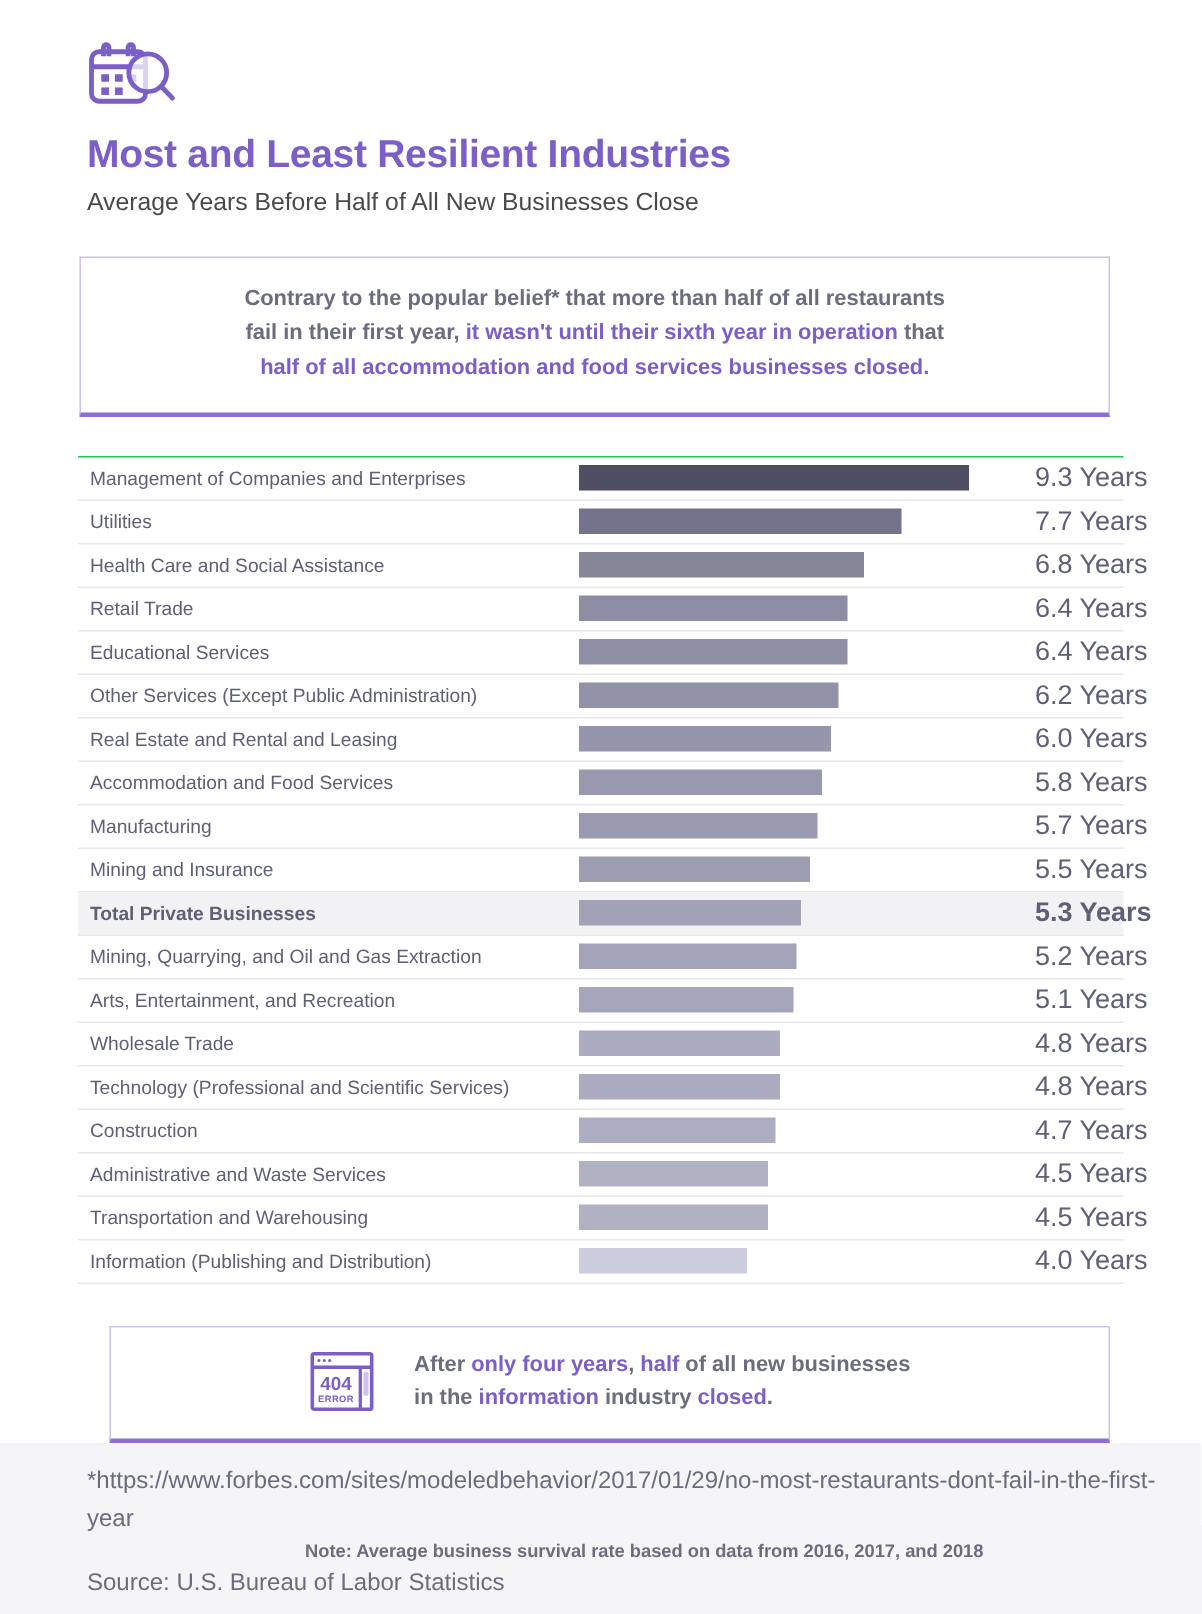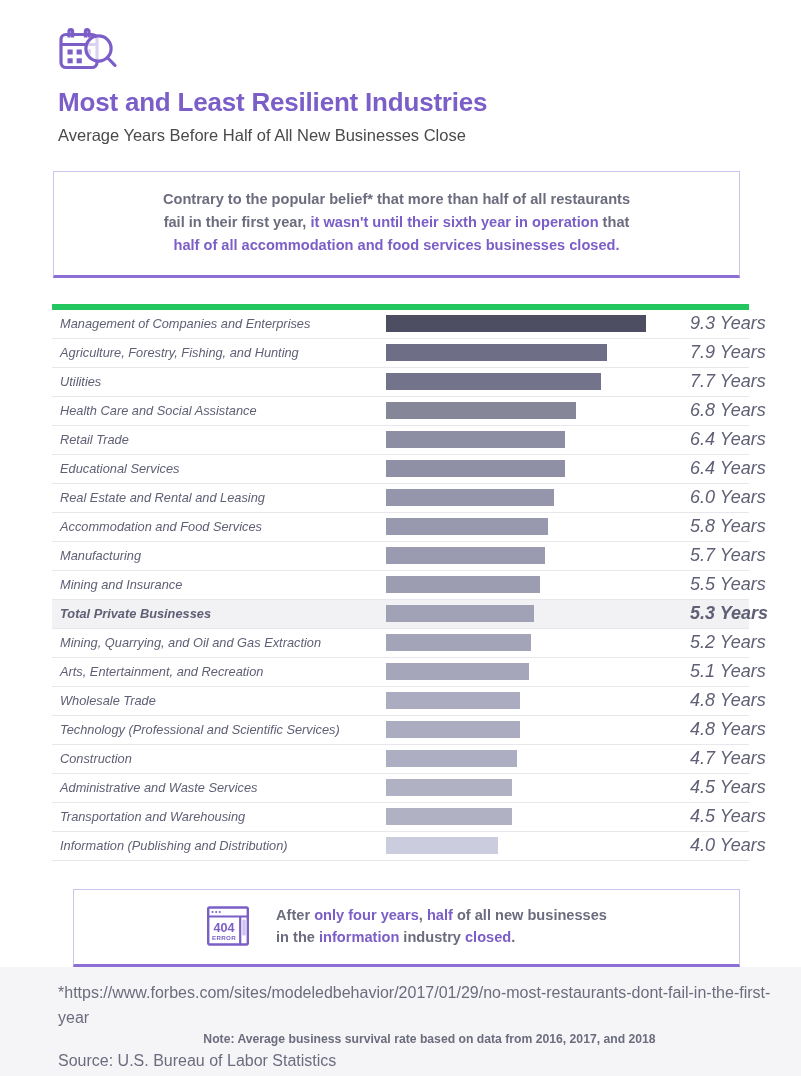--- a/index.html
+++ b/index.html
@@ -85,22 +85,21 @@
     text-align: left;
     line-height: 1.55;
   }
 
   
   .chart {
     margin: 26px 0 0 0;
     padding: 0 52px 0 52px;
   }
   .chart-inner {
-    border-top: 6px solid #22c55e;
-    font-style: italic;
+    border-top: 1px solid #22c55e;
   }
   .row {
     display: flex;
     align-items: center;
     height: 28px;
     border-bottom: 1px solid #e8e8ec;
   }
   .row.highlight {
     background: #f2f2f4;
   }
@@ -190,27 +189,20 @@
   <div class="chart">
     <div class="chart-inner" id="chart-rows">
         <div class="row">
           <div class="row-label">Management of Companies and Enterprises</div>
           <div class="row-barwrap">
             <div class="bar" style="width: 260px; background: rgb(78, 78, 99);"></div>
           </div>
           <div class="row-value">9.3 Years</div>
         </div>
         <div class="row">
-          <div class="row-label">Agriculture, Forestry, Fishing, and Hunting</div>
-          <div class="row-barwrap">
-            <div class="bar" style="width: 220.9px; background: rgb(110, 110, 135);"></div>
-          </div>
-          <div class="row-value">7.9 Years</div>
-        </div>
-        <div class="row">
           <div class="row-label">Utilities</div>
           <div class="row-barwrap">
             <div class="bar" style="width: 215.3px; background: rgb(115, 115, 140);"></div>
           </div>
           <div class="row-value">7.7 Years</div>
         </div>
         <div class="row">
           <div class="row-label">Health Care and Social Assistance</div>
           <div class="row-barwrap">
             <div class="bar" style="width: 190.1px; background: rgb(134, 134, 153);"></div>
@@ -223,20 +215,27 @@
             <div class="bar" style="width: 178.9px; background: rgb(141, 141, 163);"></div>
           </div>
           <div class="row-value">6.4 Years</div>
         </div>
         <div class="row">
           <div class="row-label">Educational Services</div>
           <div class="row-barwrap">
             <div class="bar" style="width: 178.9px; background: rgb(143, 143, 165);"></div>
           </div>
           <div class="row-value">6.4 Years</div>
+        </div>
+        <div class="row">
+          <div class="row-label">Other Services (Except Public Administration)</div>
+          <div class="row-barwrap">
+            <div class="bar" style="width: 173.3px; background: rgb(146, 146, 168);"></div>
+          </div>
+          <div class="row-value">6.2 Years</div>
         </div>
         <div class="row">
           <div class="row-label">Real Estate and Rental and Leasing</div>
           <div class="row-barwrap">
             <div class="bar" style="width: 167.7px; background: rgb(149, 149, 171);"></div>
           </div>
           <div class="row-value">6.0 Years</div>
         </div>
         <div class="row">
           <div class="row-label">Accommodation and Food Services</div>

